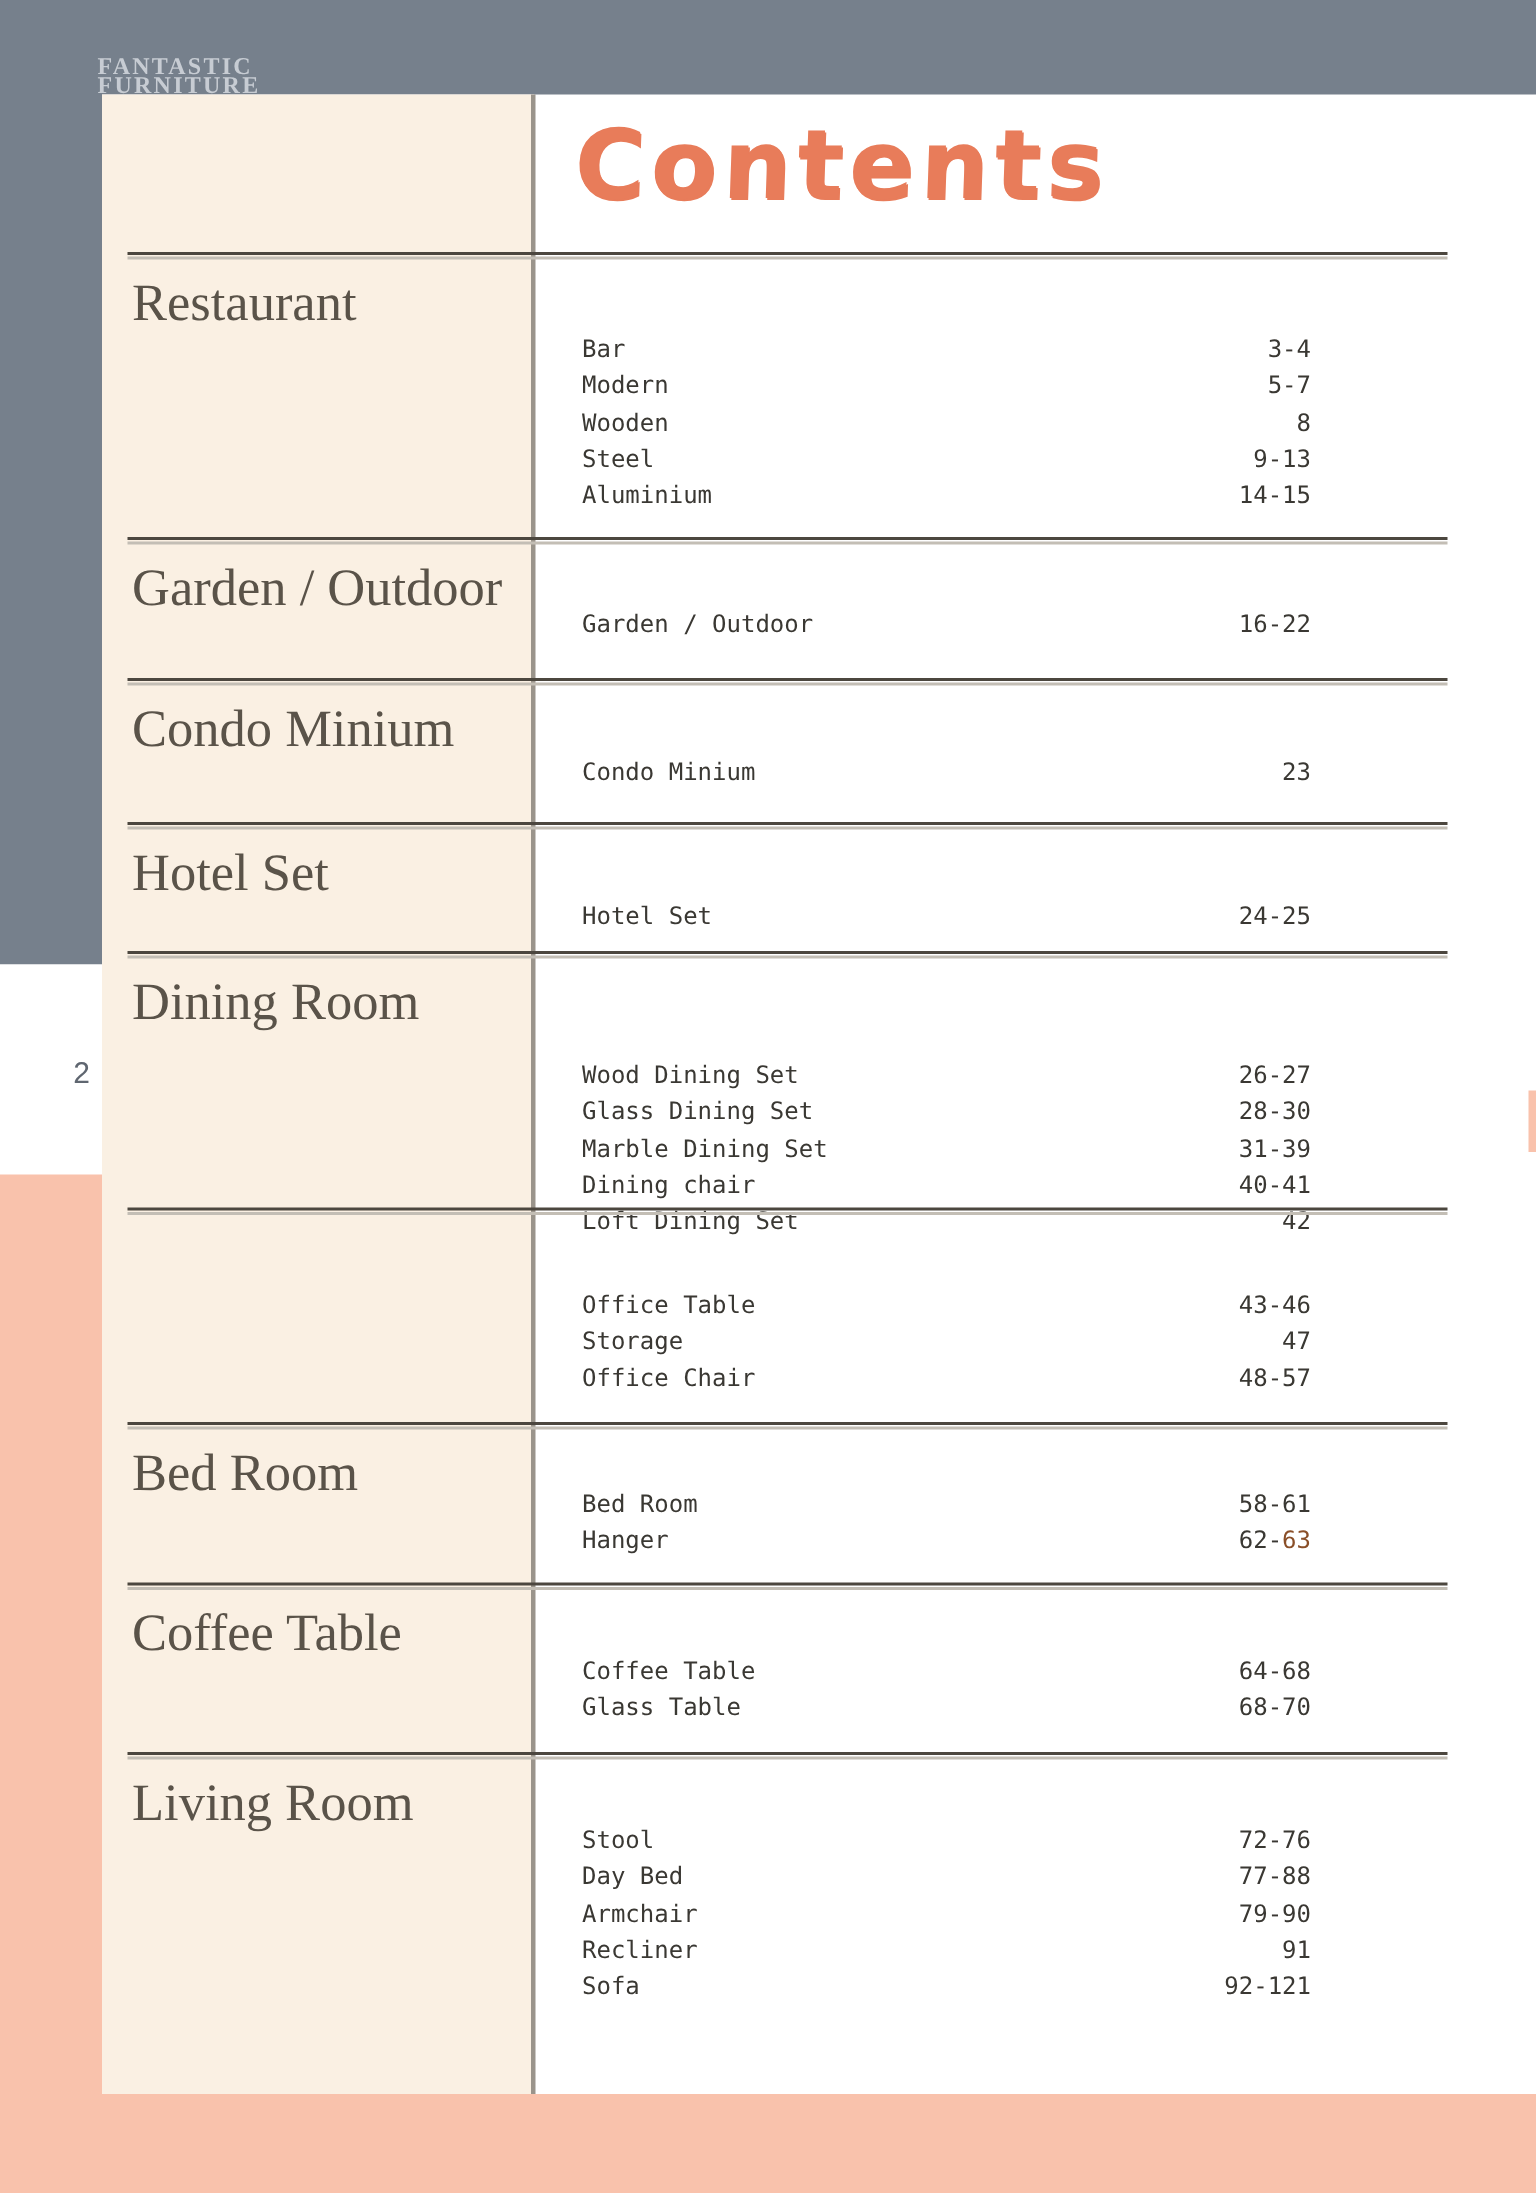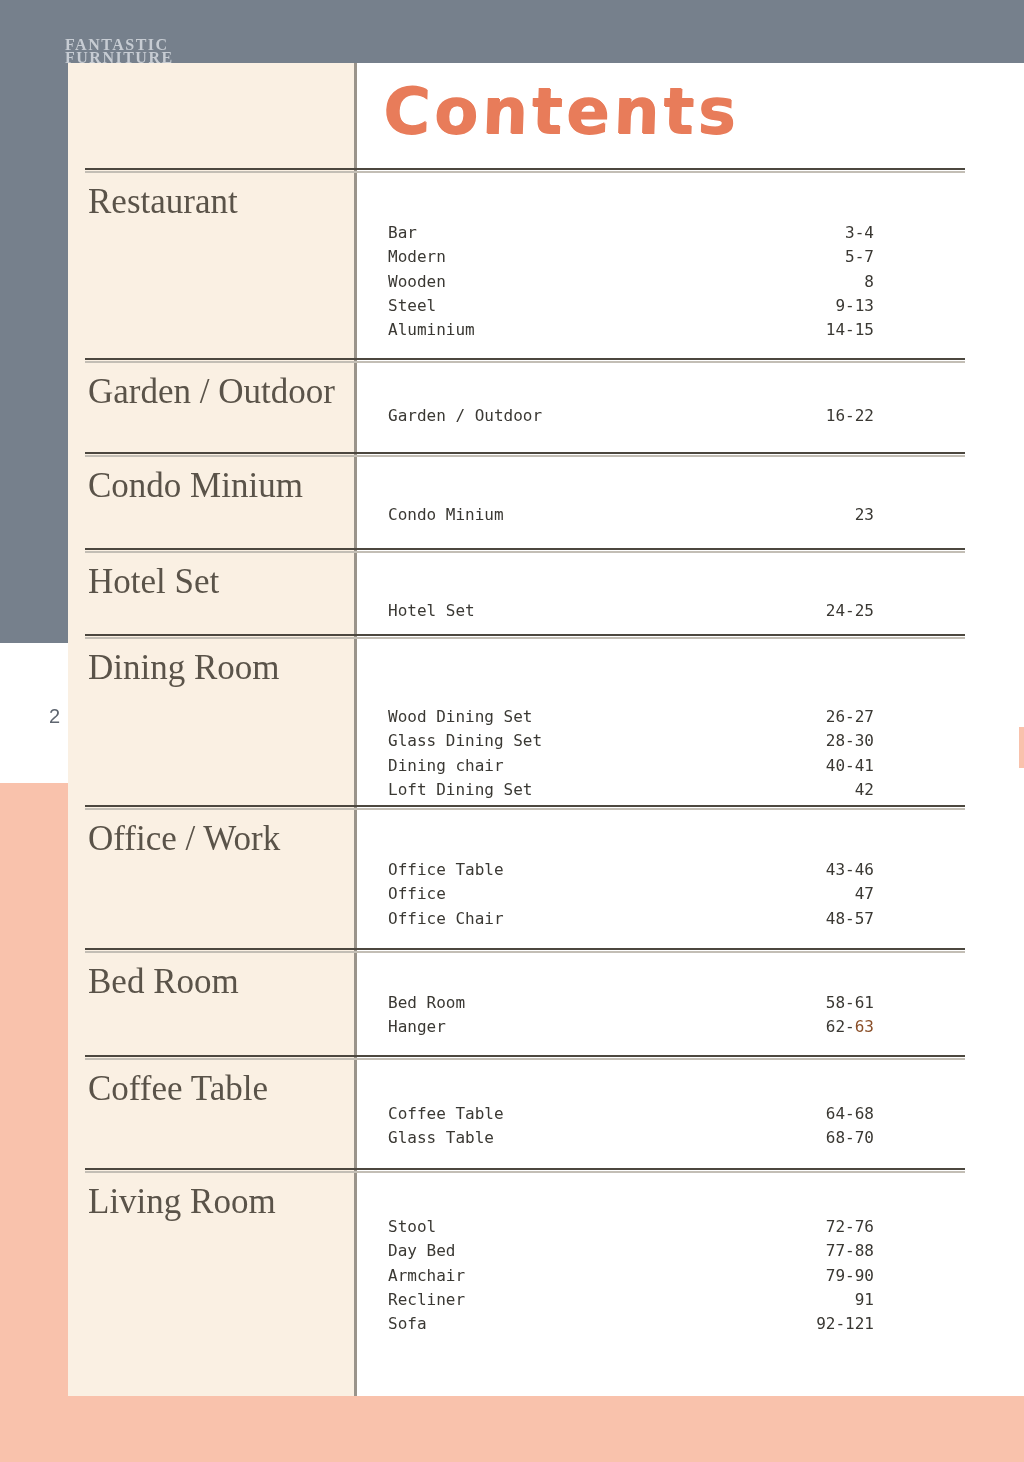--- a/index.html
+++ b/index.html
@@ -157,39 +157,42 @@
       <div class="items">
         <div class="row">
           <span class="label">Wood Dining Set</span>
           <span class="pages">26-27</span>
         </div>
         <div class="row">
           <span class="label">Glass Dining Set</span>
           <span class="pages">28-30</span>
         </div>
         <div class="row">
+          <span class="label">Marble Dining Set</span>
+          <span class="pages">31-39</span>
+        </div>
+        <div class="row">
           <span class="label">Dining chair</span>
           <span class="pages">40-41</span>
         </div>
         <div class="row">
           <span class="label">Loft Dining Set</span>
           <span class="pages">42</span>
         </div>
       </div>
     </section>
     <section class="toc-section sec-5">
       <div class="divider"></div>
-      <h2 class="heading">Office / Work</h2>
       <div class="items">
         <div class="row">
           <span class="label">Office Table</span>
           <span class="pages">43-46</span>
         </div>
         <div class="row">
-          <span class="label">Office</span>
+          <span class="label">Storage</span>
           <span class="pages">47</span>
         </div>
         <div class="row">
           <span class="label">Office Chair</span>
           <span class="pages">48-57</span>
         </div>
       </div>
     </section>
     <section class="toc-section sec-6">
       <div class="divider"></div>

